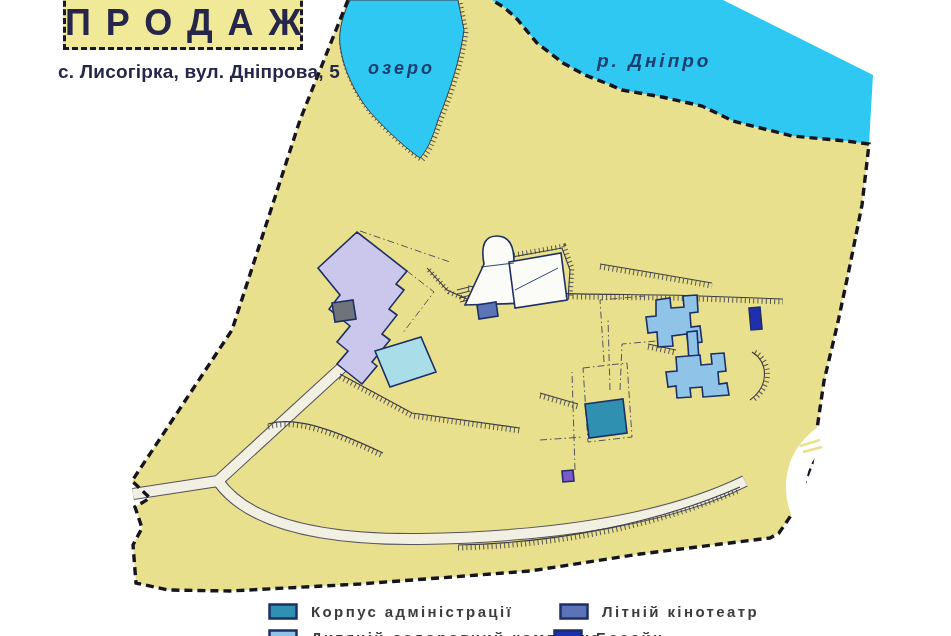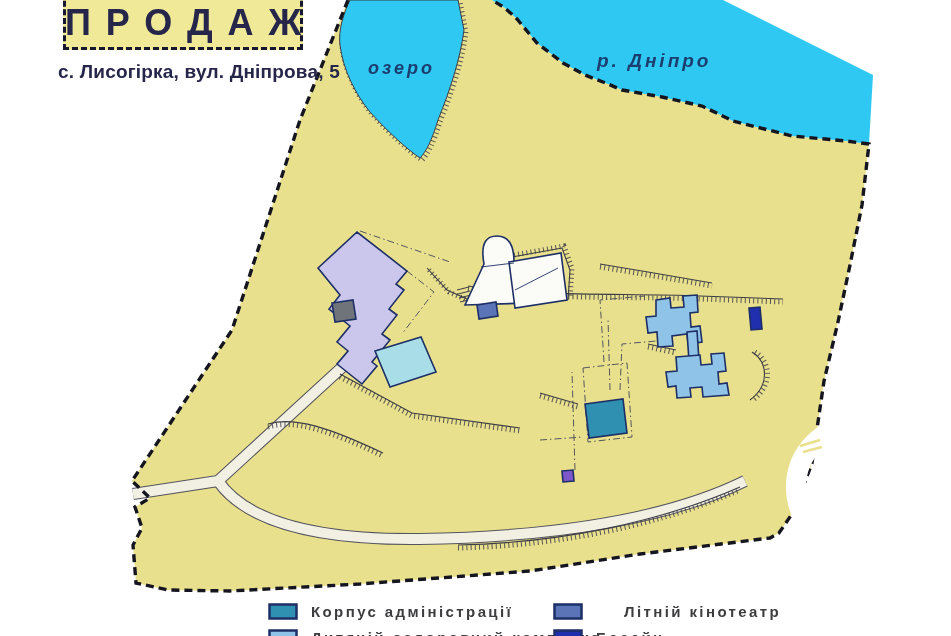--- a/index.html
+++ b/index.html
@@ -159,21 +159,21 @@
   </div>
   <div class="subtitle">с. Лисогірка, вул. Дніпрова, 5</div>
 
   <div class="legend-row" style="left:268px;top:603px;">
     <div class="legend-item">
       <svg class="legend-swatch" width="30" height="17">
         <rect x="1.5" y="1.5" width="27" height="14" stroke-width="2.5" stroke="#1d2f66" fill="#2f90b2"></rect>
       </svg>
       <span class="legend-label">Корпус адміністрації</span>
     </div>
-    <div class="legend-item" style="position:absolute;left:285px;gap:28px;">
+    <div class="legend-item" style="position:absolute;left:291px;">
       <svg class="legend-swatch" width="30" height="17">
         <rect x="1.5" y="1.5" width="27" height="14" stroke-width="2.5" stroke="#1d2f66" fill="#5b74b8"></rect>
       </svg>
       <span class="legend-label">Літній кінотеатр</span>
     </div>
   </div>
 
   <div class="legend-row" style="left:268px;top:629px;">
     <div class="legend-item">
       <svg class="legend-swatch" width="30" height="17">

